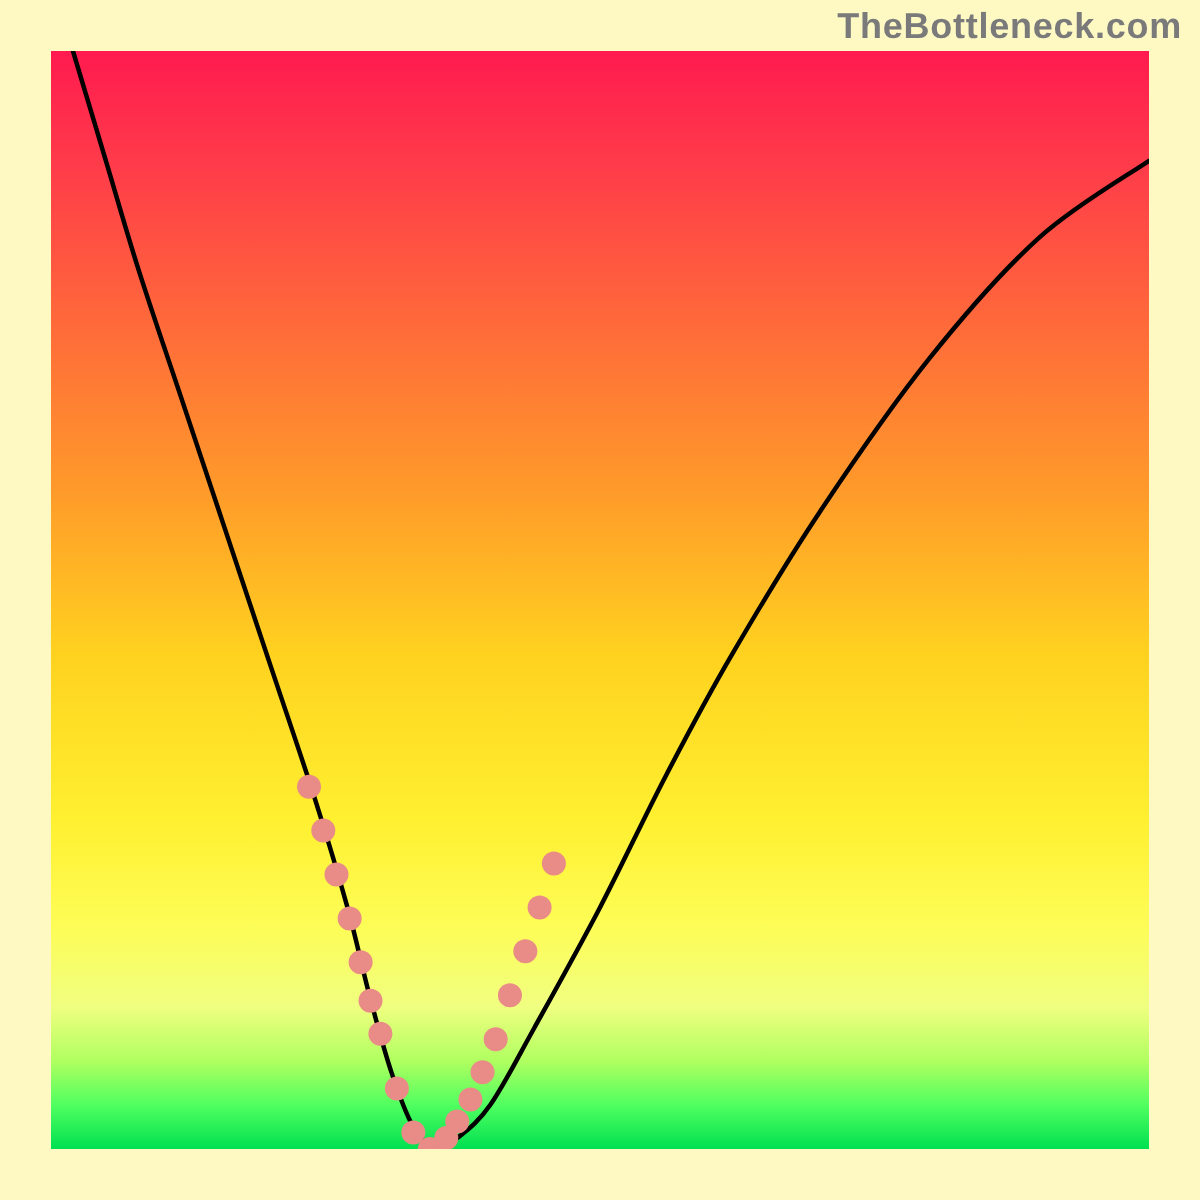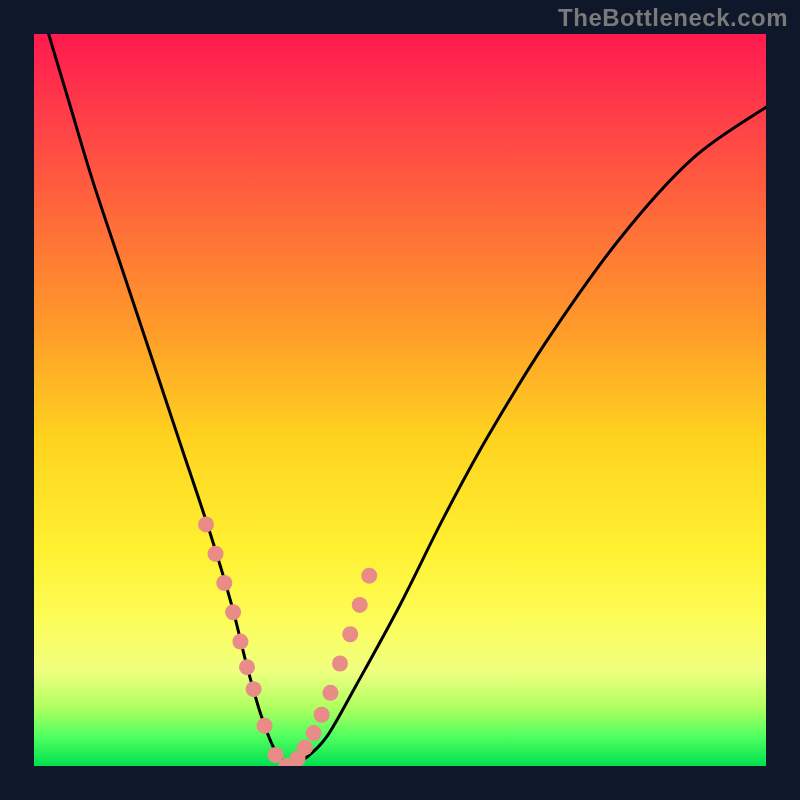--- a/index.html
+++ b/index.html
@@ -7,21 +7,21 @@
     padding: 0;
     width: 800px;
     height: 800px;
     background: #000;
     overflow: hidden;
   }
   .chart-container {
     position: relative;
     width: 800px;
     height: 800px;
-    background: #0f172a;
+    background: #fef9c3;
   }
   .plot-area {
     position: absolute;
     left: 34px;
     top: 34px;
     width: 732px;
     height: 732px;
     
     background: linear-gradient(to bottom,
       #ff1a4f 0%,

